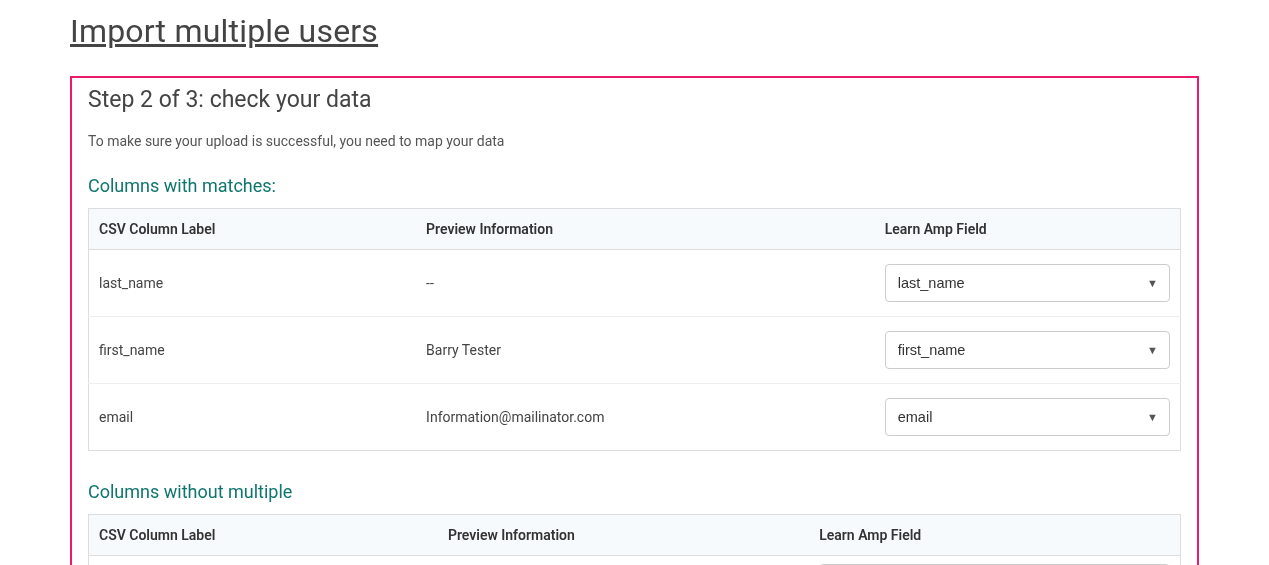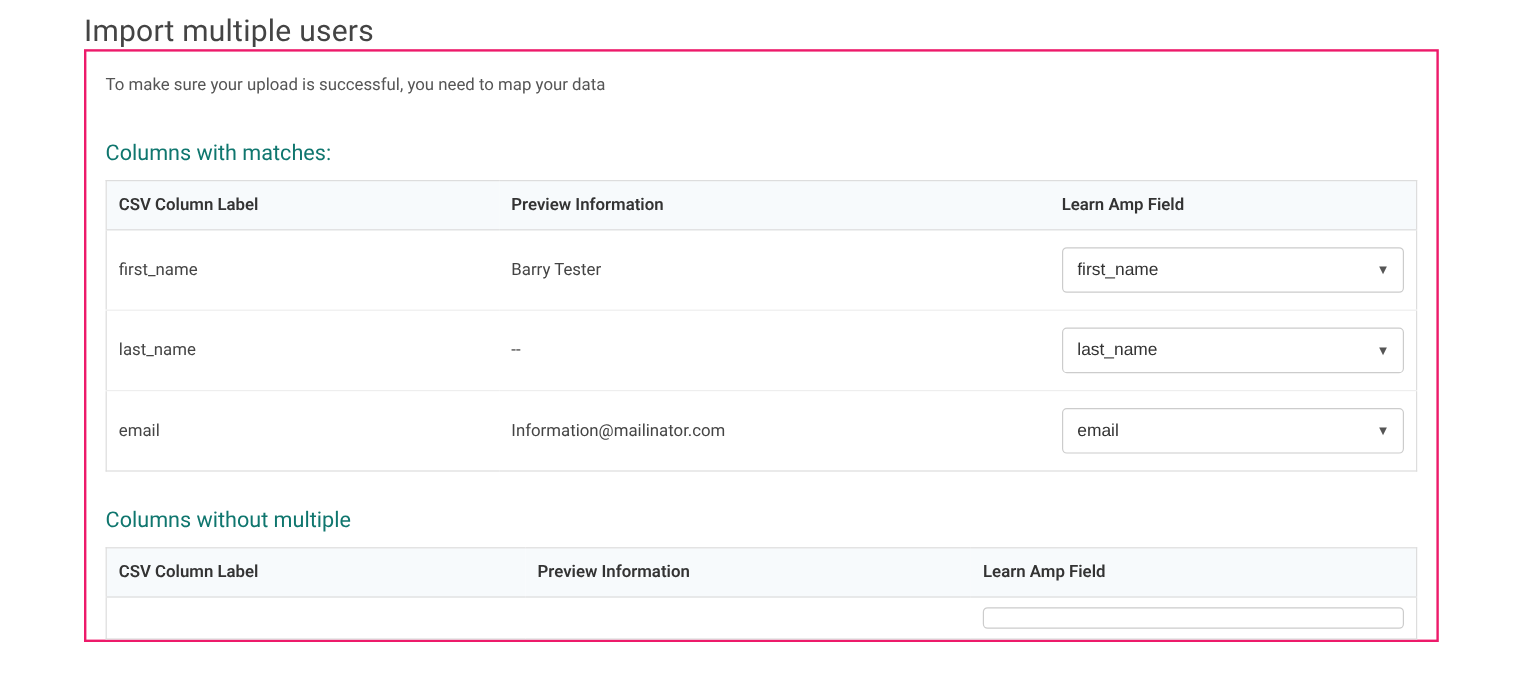--- a/index.html
+++ b/index.html
@@ -8,43 +8,45 @@
     background: #fff;
     color: #333;
     width: 1269px;
     height: 565px;
     overflow: hidden;
   }
   .page {
     padding: 12px 70px 0 70px;
   }
   h1.page-title {
-    font-size: 25px;
+    font-size: 32px;
     font-weight: 400;
     color: #444;
     letter-spacing: 0.2px;
+    margin-bottom: 26px;
+    text-decoration: underline;
   }
   .panel {
     border: 2px solid #ed1a6a;
     background: #fff;
     padding: 8px 0 0 0;
     min-height: 480px;
   }
   .panel-inner { padding: 0 8px; }
   h2.step-heading {
     font-size: 23px;
     font-weight: 400;
     color: #444;
     padding: 0 8px 8px 8px;
   }
   p.helper {
     font-size: 14px;
     color: #555;
     padding: 12px 8px 0 8px;
-    margin-bottom: 30px;
+    margin-bottom: 18px;
   }
   h3.section-heading {
     font-size: 18px;
     font-weight: 400;
     color: #0f766e;
     padding: 8px 8px 12px 8px;
   }
   table.map-table {
     width: calc(100% - 16px);
     margin: 0 8px 22px 8px;
@@ -126,58 +128,59 @@
   }
 </style>
 </head>
 <body>
 
 <div class="page">
   <h1 class="page-title">Import multiple users</h1>
 
   <div class="panel">
     <div class="panel-inner">
+      <h2 class="step-heading">Step 2 of 3: check your data</h2>
       <p class="helper">To make sure your upload is successful, you need to map your data</p>
 
       <h3 class="section-heading">Columns with matches:</h3>
 
       <table class="map-table">
         <thead>
           <tr>
             <th class="col-csv">CSV Column Label</th>
             <th class="col-prev">Preview Information</th>
             <th class="col-field">Learn Amp Field</th>
           </tr>
         </thead>
         <tbody>
+          <tr>
+            <td>last_name</td>
+            <td>--</td>
+            <td>
+              <div class="select-wrap">
+                <select>
+                  <option>last_name</option>
+                </select>
+                <span class="chev">▼</span>
+              </div>
+            </td>
+          </tr>
           <tr>
             <td>first_name</td>
             <td>Barry Tester</td>
             <td>
               <div class="select-wrap">
                 <select>
                   <option>first_name</option>
                 </select>
                 <span class="chev">▼</span>
               </div>
             </td>
           </tr>
           <tr>
-            <td>last_name</td>
-            <td>--</td>
-            <td>
-              <div class="select-wrap">
-                <select>
-                  <option>last_name</option>
-                </select>
-                <span class="chev">▼</span>
-              </div>
-            </td>
-          </tr>
-          <tr>
             <td>email</td>
             <td>Information@mailinator.com</td>
             <td>
               <div class="select-wrap">
                 <select>
                   <option>email</option>
                 </select>
                 <span class="chev">▼</span>
               </div>
             </td>

